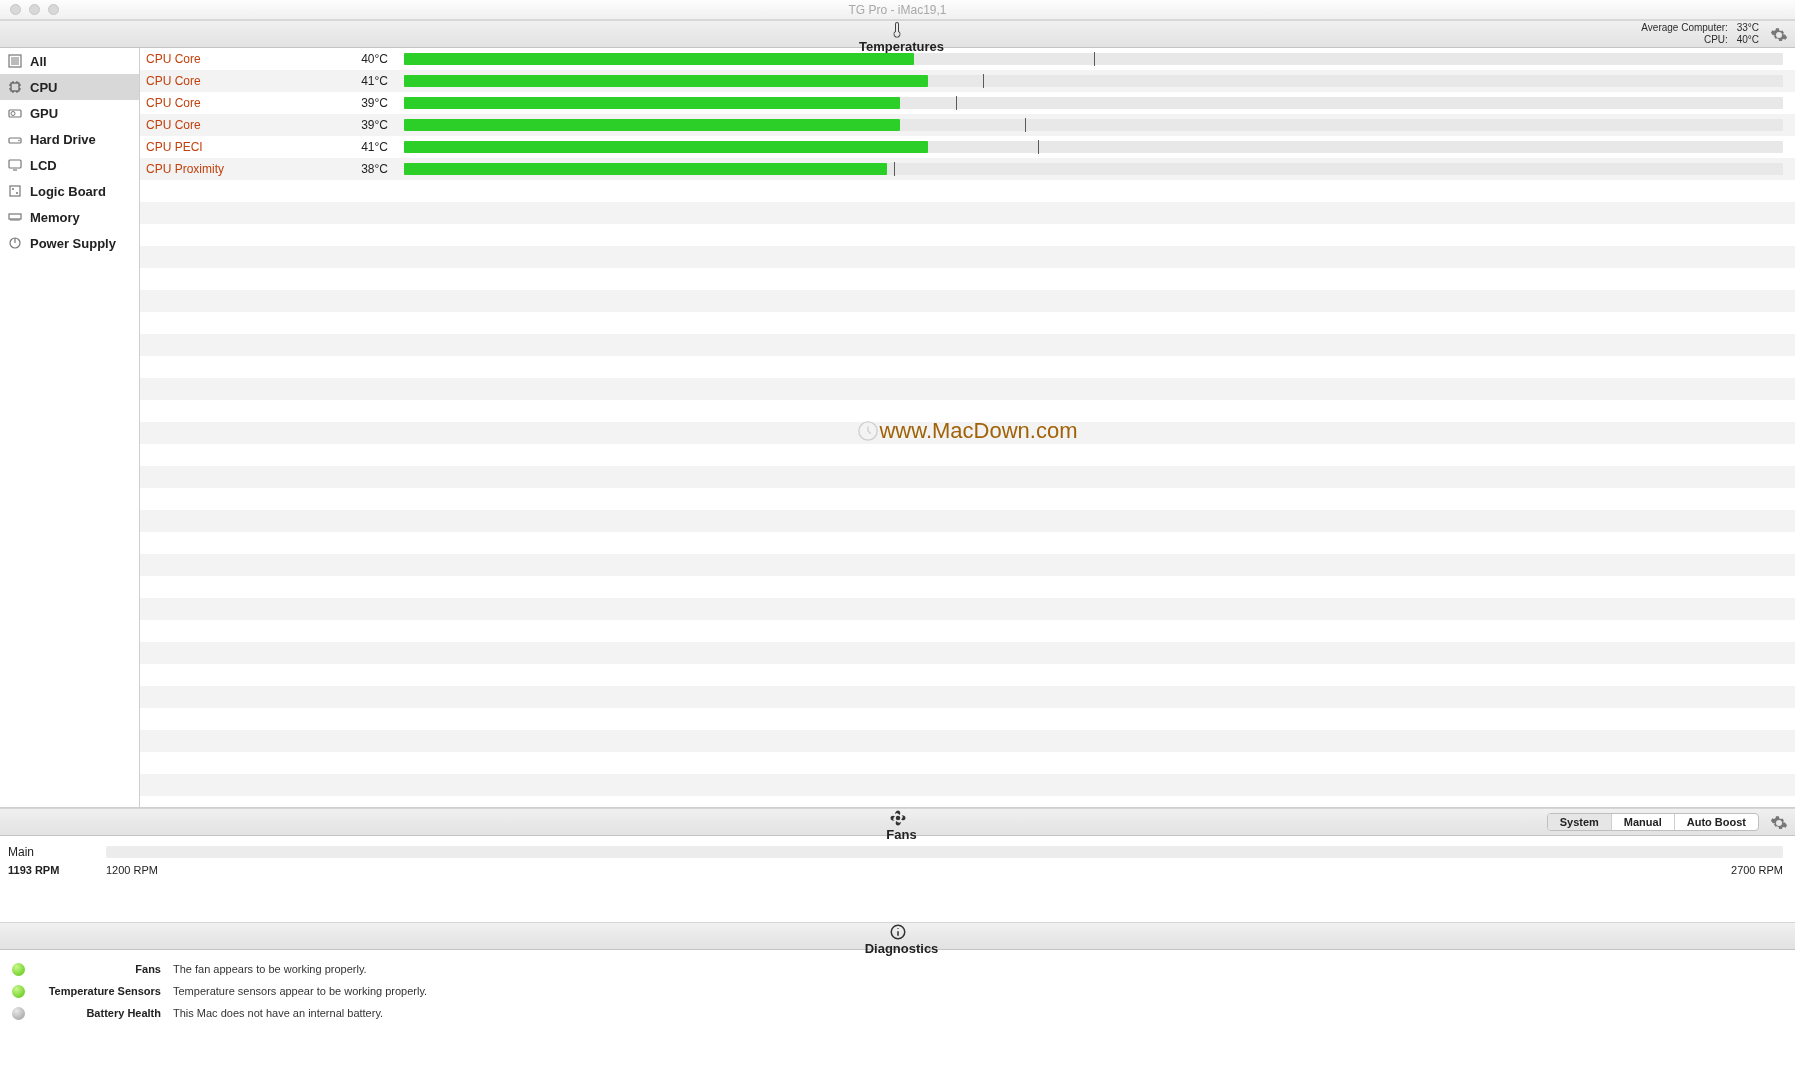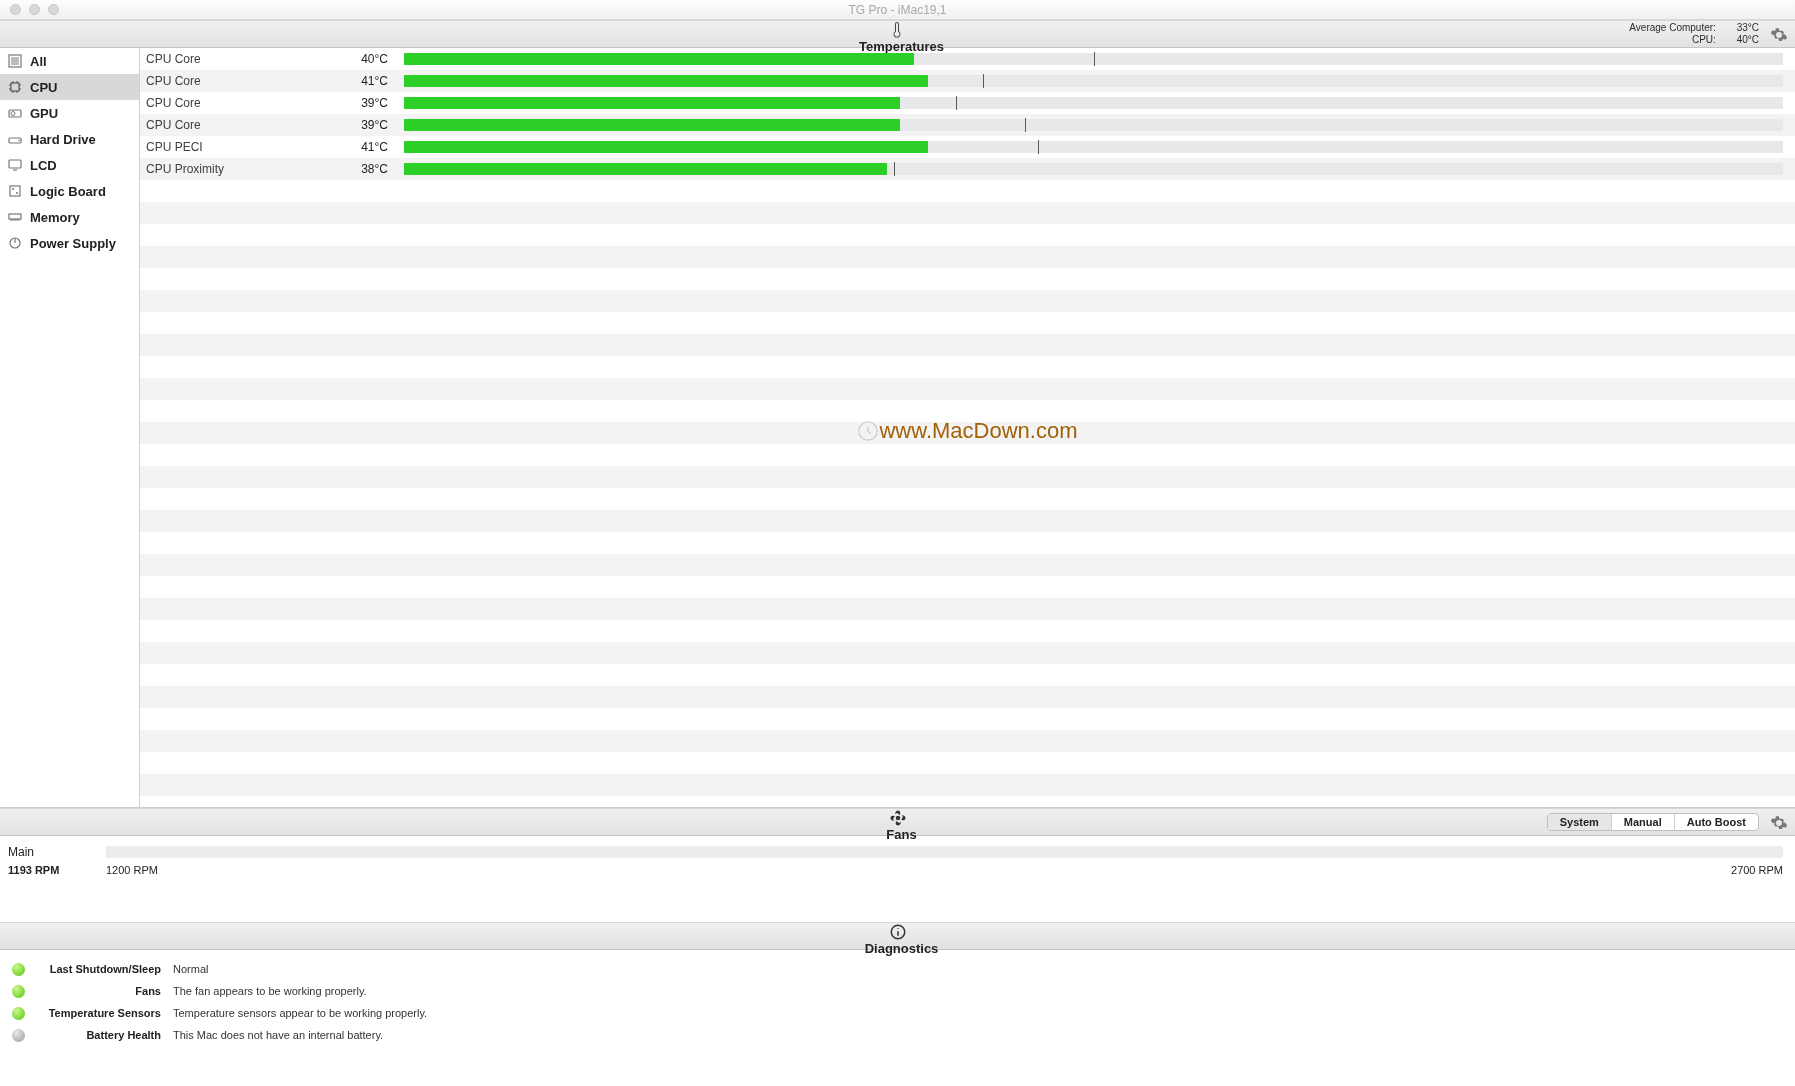--- a/index.html
+++ b/index.html
@@ -42,21 +42,21 @@
   .section-title { font-weight: 600; font-size: 13px; margin-left: 8px; }
   .gear-btn {
     width: 20px; height: 20px; display:flex; align-items:center; justify-content:center;
     cursor: pointer; color:#555;
   }
   .header-right {
     position: absolute; right: 36px; top: 0; bottom: 0;
     display: flex; flex-direction: column; justify-content: center;
     text-align: right; font-size: 10px; line-height: 12px; color:#2c2c2c;
   }
-  .header-right .row span:first-child { margin-right: 18px; }
+  .header-right .row span:first-child { margin-right: 6px; }
   .gear-pos { position:absolute; right:6px; top:4px; }
   
   .temp-body { display:flex; height:760px; border-bottom:1px solid #cfcfcf; }
   .sidebar {
     width: 140px; border-right:1px solid #cfcfcf; background:#fff;font-weight:bold;
   }
   .side-item {
     display:flex; align-items:center; gap:8px;
     padding: 4px 8px; height: 26px;
     font-size: 13px; cursor:pointer;
@@ -64,21 +64,21 @@
   .side-item.selected { background:#d8d8d8; }
   .side-icon { width:14px; flex:0 0 14px; display:flex; justify-content:center; color:#5a5a5a; }
   
   .sensor-area { flex:1; overflow:hidden; position:relative; }
   .sensor-row {
     display:flex; align-items:center;
     height: 22px; font-size: 12px;
     padding-left: 4px;
   }
   .sensor-row.alt { background:#f3f3f3; }
-  .sensor-name { width: 200px; padding-left: 2px; color:#404040; }
+  .sensor-name { width: 200px; padding-left: 2px; color:#c2410c; }
   .sensor-val { width: 60px; text-align:right; padding-right:16px; color:#222; }
   .bar-wrap { flex:1; height:12px; position:relative; background:#e8e8e8; border-radius:1px; margin-right:12px; }
   .bar-fill { position:absolute; left:0; top:0; bottom:0; background:#2cce28; border-radius:1px; }
   .bar-tick { position:absolute; top:-1px; bottom:-1px; width:1px; background:#5a5a5a; }
   .empty-row { height:22px; }
   .empty-row.alt { background:#f3f3f3; }
   .watermark {
     position:absolute; left:0; right:0; top:50%; transform:translateY(-10px);
     text-align:center; color:#a16207; font-size:22px; pointer-events:none;
     display:flex; align-items:center; justify-content:center; gap:0;
@@ -342,25 +342,20 @@
         <circle cx="12" cy="12" r="9" fill="none" stroke="#333" stroke-width="2"></circle>
         <path stroke="#333" stroke-width="2" d="M12 7v1M12 11v6"></path>
       </svg>
   </span>
   <span class="section-title">Diagnostics</span>
 </div>
 
 <div class="diag-body" id="diag-body">
     <div class="diag-row">
       <div class="dot green"></div>
-      <div class="diag-label">Last Shutdown/Sleep</div>
-      <div class="diag-val">Normal</div>
-    </div>
-    <div class="diag-row">
-      <div class="dot green"></div>
       <div class="diag-label">Fans</div>
       <div class="diag-val">The fan appears to be working properly.</div>
     </div>
     <div class="diag-row">
       <div class="dot green"></div>
       <div class="diag-label">Temperature Sensors</div>
       <div class="diag-val">Temperature sensors appear to be working properly.</div>
     </div>
     <div class="diag-row">
       <div class="dot gray"></div>

